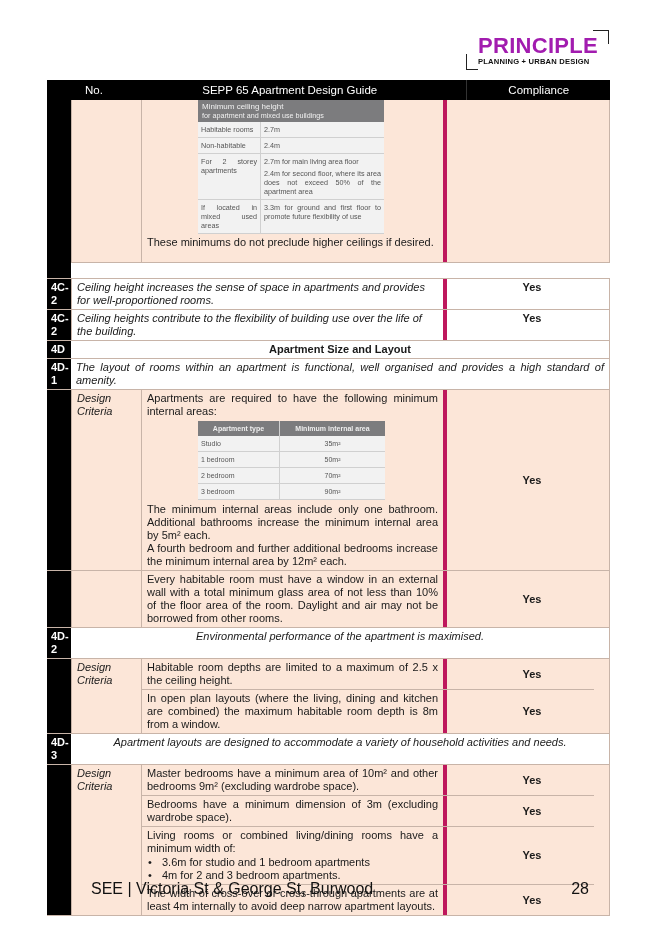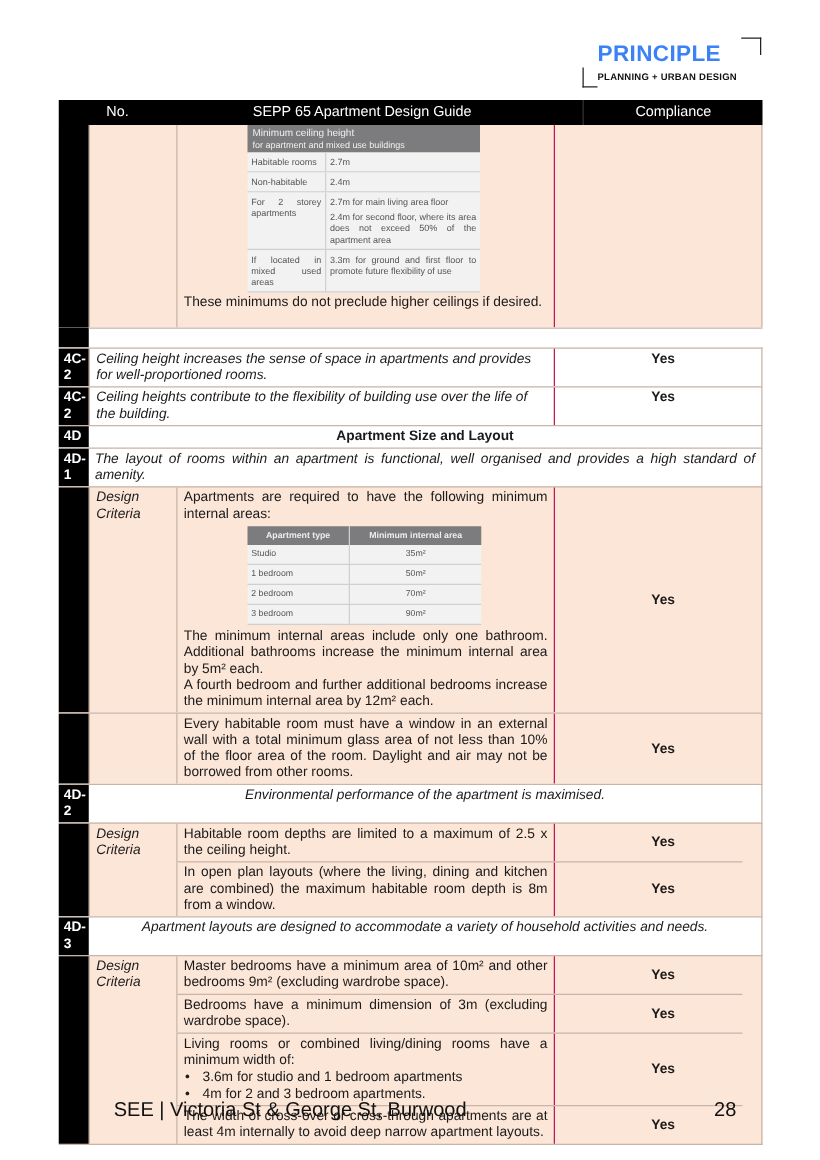--- a/index.html
+++ b/index.html
@@ -1,30 +1,30 @@
 <!DOCTYPE html>
 <html><head>
 <meta charset="utf-8">
 <style>
   * { box-sizing: border-box; margin: 0; padding: 0; }
   html, body { width: 656px; height: 928px; background: #ffffff; overflow: hidden; }
   body { position: relative; font-family: "Liberation Sans", sans-serif; color: #1a1a1a; }
 
   .logo { position: absolute; left: 466px; top: 28px; width: 150px; height: 46px; }
-  .logo .brand { position: absolute; left: 12px; top: 5px; font-weight: bold; font-size: 18px; letter-spacing: 0.3px; color: #3b82f6; }
+  .logo .brand { position: absolute; left: 12px; top: 5px; font-weight: bold; font-size: 22px; letter-spacing: 0.3px; color: #a21caf; }
   .logo .tag { position: absolute; left: 12px; top: 29px; font-weight: bold; font-size: 7.6px; letter-spacing: 0.2px; color: #111; }
   .logo .corner-tr { position: absolute; left: 127px; top: 2px; width: 16px; height: 14px; border-top: 1.5px solid #222; border-right: 1.5px solid #222; }
   .logo .corner-bl { position: absolute; left: 0px; top: 26px; width: 12px; height: 16px; border-left: 1.5px solid #222; border-bottom: 1.5px solid #222; }
 
   .tbl { position: absolute; left: 47px; top: 80px; width: 563px; font-size: 11px; line-height: 13px; }
   .row { display: flex; position: relative; }
   .c-no { width: 24px; background: #000; color: #fff; font-weight: bold; padding: 2px 4px; flex-shrink: 0; }
   .c-sub { width: 70px; padding: 2px 5px; border-left: 1px solid #c8b4a8; flex-shrink: 0; font-style: italic; }
   .c-main { width: 302px; padding: 2px 5px; border-left: 1px solid #c8b4a8; text-align: justify; flex-shrink: 0; }
-  .c-comp { width: 174px; border-left: 1px solid #be185d; display: flex; align-items: center; justify-content: center; font-weight: bold; flex-shrink: 0; }
+  .c-comp { width: 174px; border-left: 4px solid #be185d; display: flex; align-items: center; justify-content: center; font-weight: bold; flex-shrink: 0; }
   .c-span { flex: 1; padding: 2px 5px; text-align: center; }
   .peach { background: #fce6d8; }
   .white { background: #fff; }
   .bt { border-top: 1px solid #c8b4a8; }
   .bb { border-bottom: 1px solid #c8b4a8; }
   .outer-r { border-right: 1px solid #c8b4a8; }
 
   .hdr { height: 20px; background: #000; color: #fff; font-weight: normal; font-size: 11.5px; padding-left: 28px; }
   .hdr > div { display: flex; align-items: center; justify-content: center; }
   .hdr .h-no { width: 40px; }

